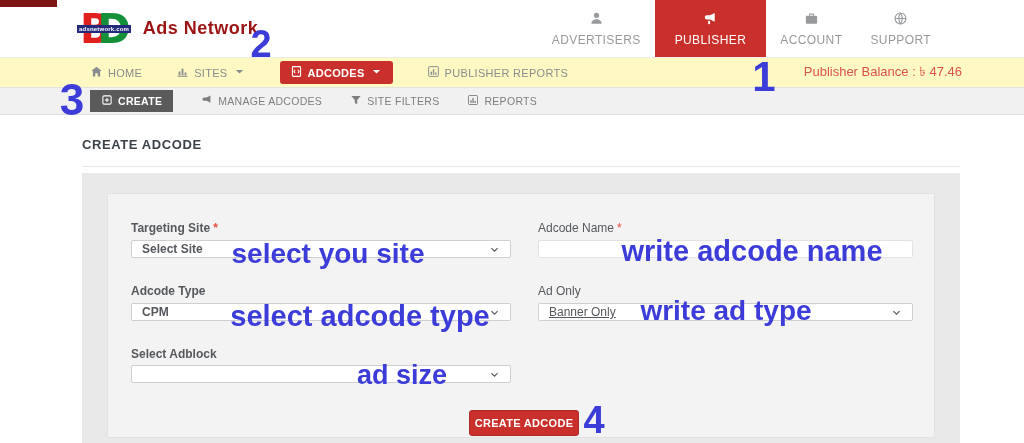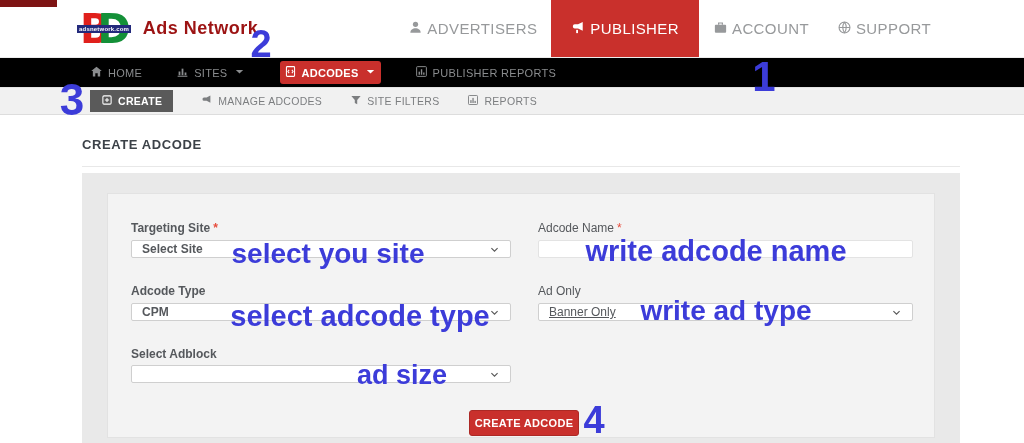--- a/index.html
+++ b/index.html
@@ -12,33 +12,33 @@
   
   .header { height:57px; background:#fff; display:flex; align-items:center; }
   .brand { display:flex; align-items:center; margin-left:80px;text-align:right; }
   .logo { position:relative; display:flex; align-items:center; height:44px; }
   .logo-b { font-family:"DejaVu Sans", sans-serif; font-weight:900; font-size:40px; line-height:40px; color:#e0201c; }
   .logo-d { font-family:"DejaVu Sans", sans-serif; font-weight:900; font-size:40px; line-height:40px; color:#149038; margin-left:-13px; }
   .logo-overlay { position:absolute; left:-3px; top:18px; background:#232a7c; color:#fff; font-size:6px; font-weight:bold; padding:1px 2px; letter-spacing:.2px; white-space:nowrap; }
   .brand-title { margin-left:12px; color:#9c1313; font-weight:bold; font-size:18px; letter-spacing:.5px; }
 
   .topnav { margin-left:auto; margin-right:79px; display:flex; align-items:stretch; height:57px; }
-  .topnav-item { display:flex; flex-direction:row; align-items:center; justify-content:center; gap:4px;
-                 padding:0 14px; color:#97999b; font-size:15px; letter-spacing:.4px; cursor:pointer; }
+  .topnav-item { display:flex; flex-direction:column; align-items:center; justify-content:center; gap:4px;
+                 padding:0 14px; color:#97999b; font-size:12px; letter-spacing:.4px; cursor:pointer; }
   .topnav-item svg { width:15px; height:15px; }
   .topnav-item.active { background:#c9302c; color:#fff; padding:0 20px; }
 
   
-  .nav2 { height:31px; background:#000000; border-top:1px solid #ececec; border-bottom:1px solid #e3e3e3;
+  .nav2 { height:31px; background:#fef9c3; border-top:1px solid #ececec; border-bottom:1px solid #e3e3e3;
           display:flex; align-items:center; }
   .nav2-item { display:flex; align-items:center; gap:5px; color:#8a8c8e; font-size:11px; letter-spacing:.3px;
                margin-left:34px; cursor:pointer; white-space:nowrap; }
   .nav2-item:first-child { margin-left:90px; }
   .nav2-item svg { width:13px; height:13px; }
-  .nav2-item.active-red { background:#c9302c; color:#fff; border-radius:3px; padding:4px 4px; font-weight:bold; }
+  .nav2-item.active-red { background:#c9302c; color:#fff; border-radius:3px; padding:4px 10px; font-weight:bold; }
   .balance { margin-left:auto; margin-right:62px; color:#d9534f; font-size:13px; }
 
   
   .nav3 { height:27px; background:#f1f1f1; border-bottom:1px solid #dddddd; display:flex; align-items:center; }
   .nav3-item { display:flex; align-items:center; gap:5px; color:#7c7e80; font-size:10.5px; letter-spacing:.3px;
                margin-left:28px; cursor:pointer; white-space:nowrap; }
   .nav3-item:first-child { margin-left:90px; }
   .nav3-item svg { width:12px; height:12px; }
   .nav3-item.active-dark { background:#5a5a5a; color:#fff; padding:4px 11px; font-weight:bold; }
 
@@ -166,20 +166,21 @@
     <span>
       <svg viewBox="0 0 16 16">
           <rect x="2" y="2" width="12" height="12" rx="1" fill="none" stroke="currentColor" stroke-width="1.2"></rect>
           <rect x="4.4" y="8.2" width="1.7" height="3.8" fill="currentColor"></rect>
           <rect x="7.2" y="5.2" width="1.7" height="6.8" fill="currentColor"></rect>
           <rect x="10" y="9.2" width="1.7" height="2.8" fill="currentColor"></rect>
         </svg>
     </span>
     <span>PUBLISHER REPORTS</span>
   </div>
+  <div class="balance">Publisher Balance : ৳ 47.46</div>
 </div>
 
 <div class="nav3">
   <div class="nav3-item active-dark">
     <span>
       <svg viewBox="0 0 16 16" fill="none" stroke="currentColor" stroke-width="1.4">
           <rect x="2.5" y="2.5" width="11" height="11" rx="1.5"></rect>
           <path d="M8 5.2v5.6M5.2 8h5.6"></path>
         </svg>
     </span>
@@ -275,16 +276,16 @@
 
     <div class="submit-btn">CREATE ADCODE</div>
   </div>
 </div>
 
 <div class="ann" style="left:261px; top:44px; font-size:38px;">2</div>
 <div class="ann" style="left:764px; top:77px; font-size:42px;">1</div>
 <div class="ann" style="left:72px; top:100px; font-size:44px;">3</div>
 <div class="ann" style="left:594px; top:420px; font-size:38px;">4</div>
 <div class="ann" style="left:328px; top:254px; font-size:28px;">select you site</div>
-<div class="ann" style="left:716px; top:251px; font-size:29px;">write adcode name</div>
+<div class="ann" style="left:752px; top:251px; font-size:29px;">write adcode name</div>
 <div class="ann" style="left:360px; top:316px; font-size:29px;">select adcode type</div>
 <div class="ann" style="left:726px; top:311px; font-size:28px;">write ad type</div>
 <div class="ann" style="left:402px; top:375px; font-size:27px;">ad size</div>
 
 </body></html>

